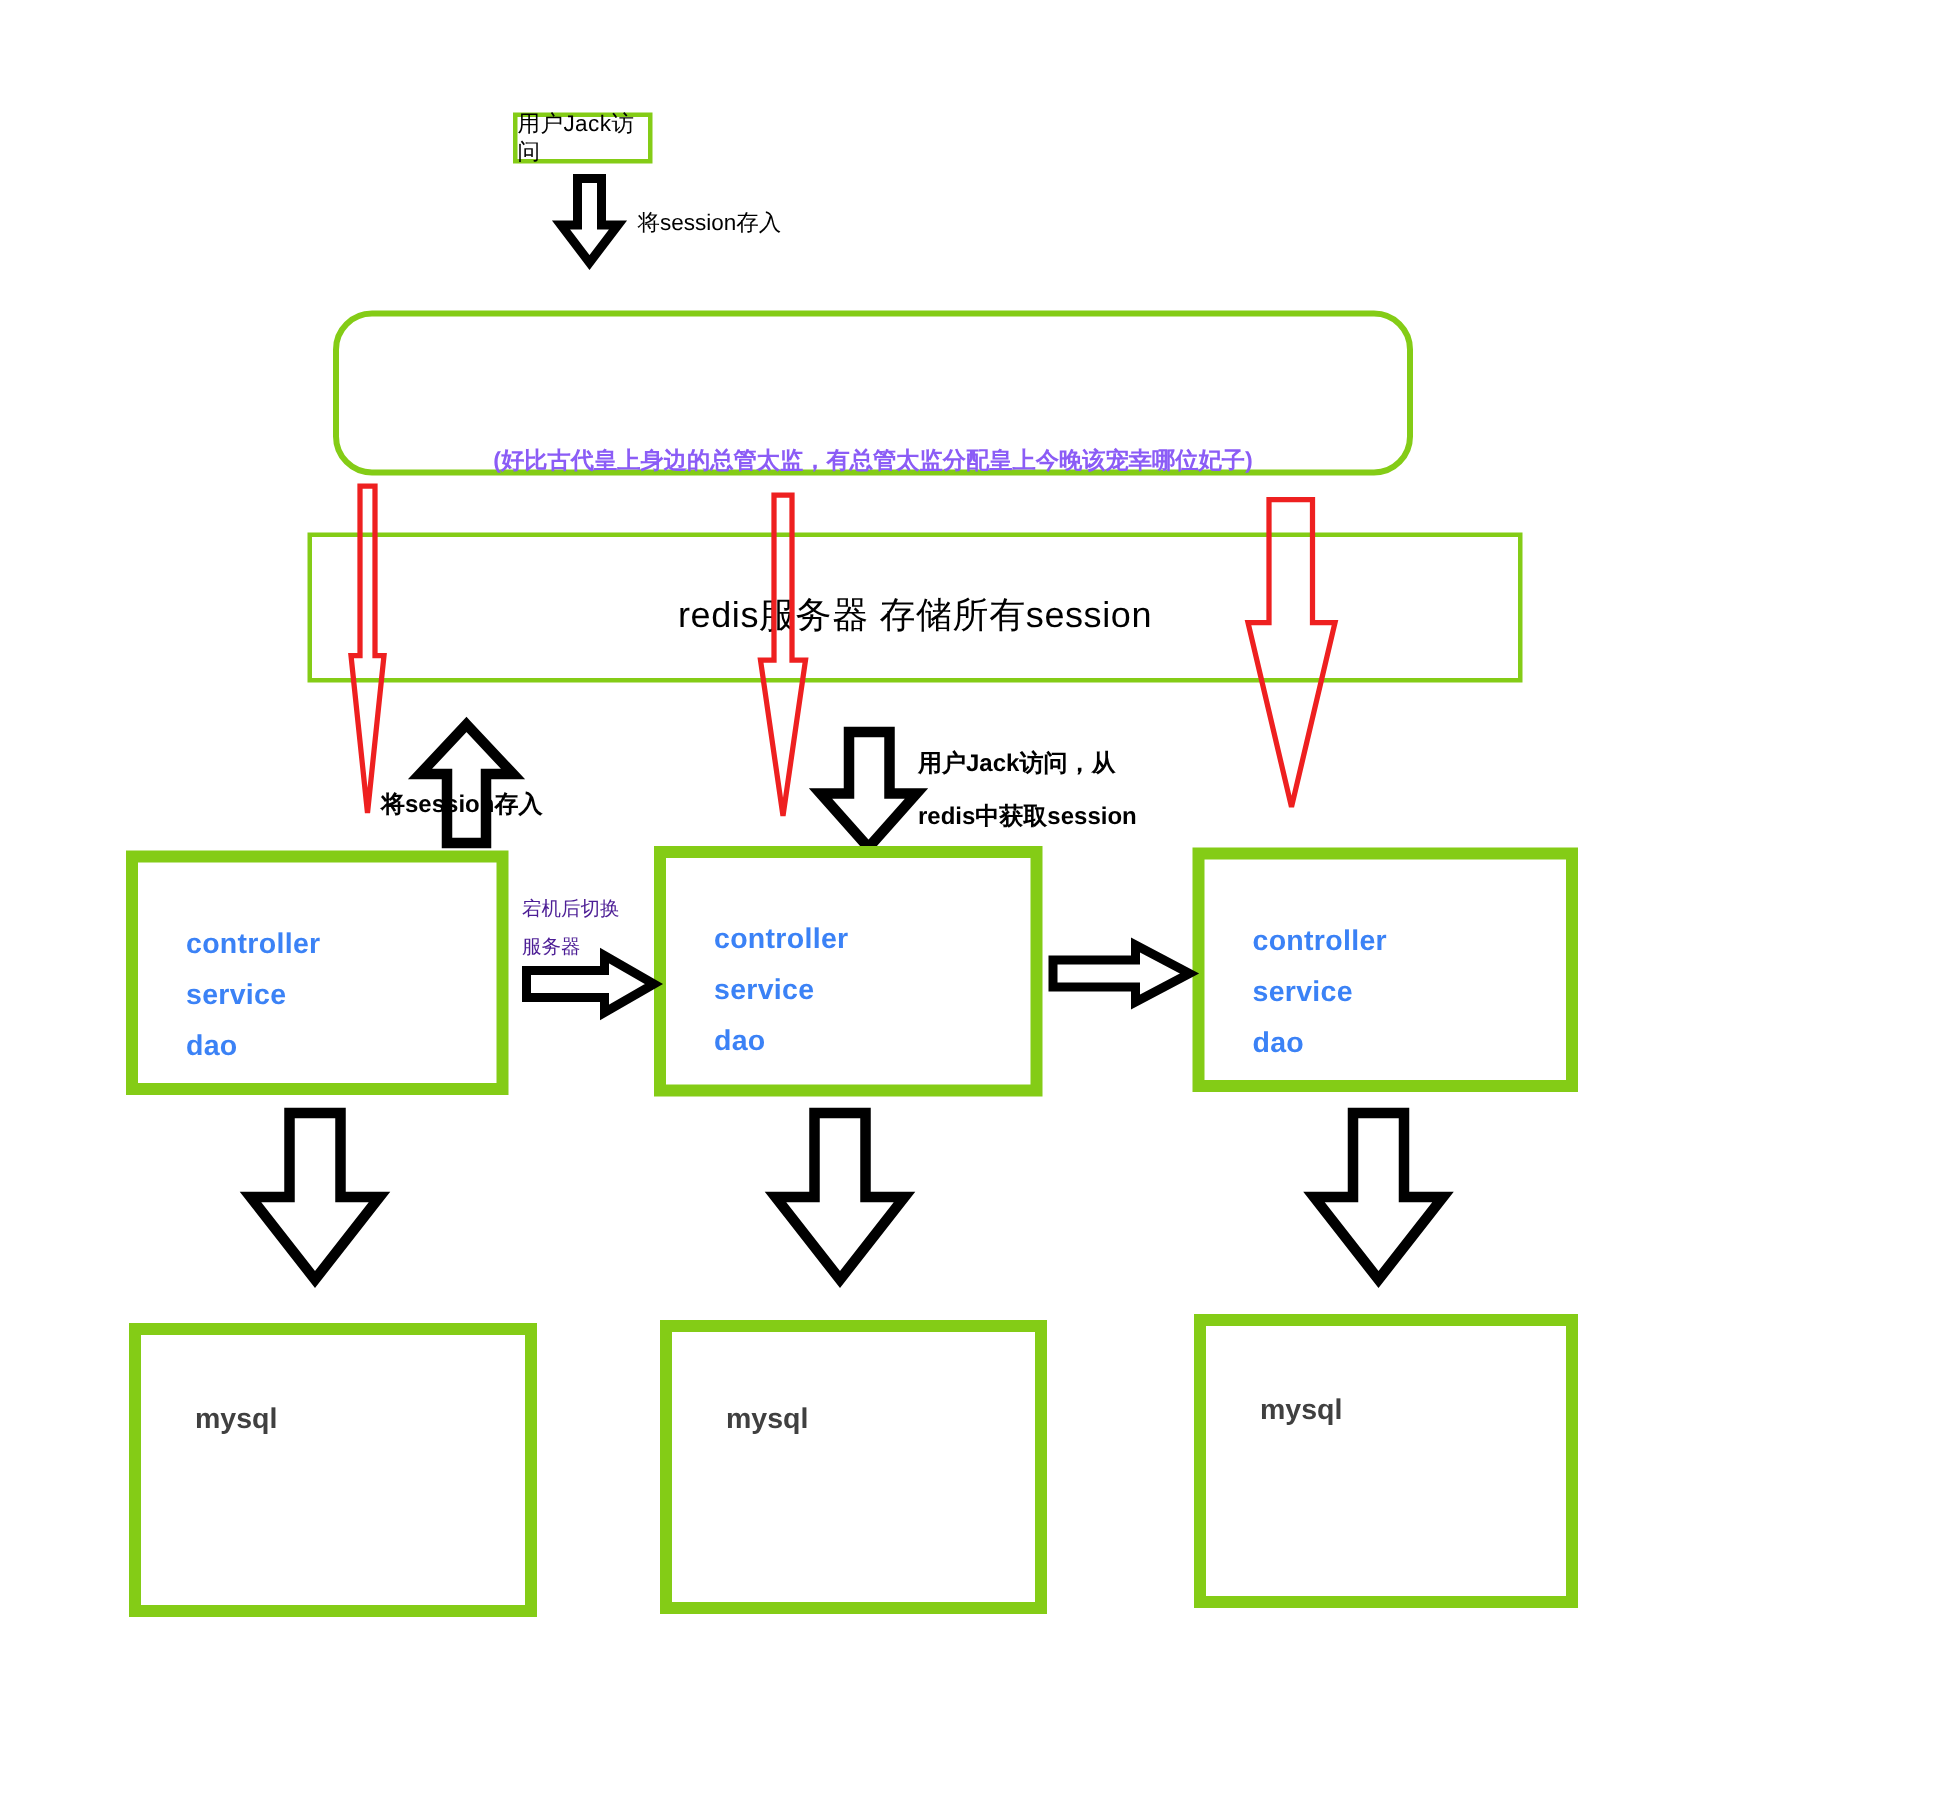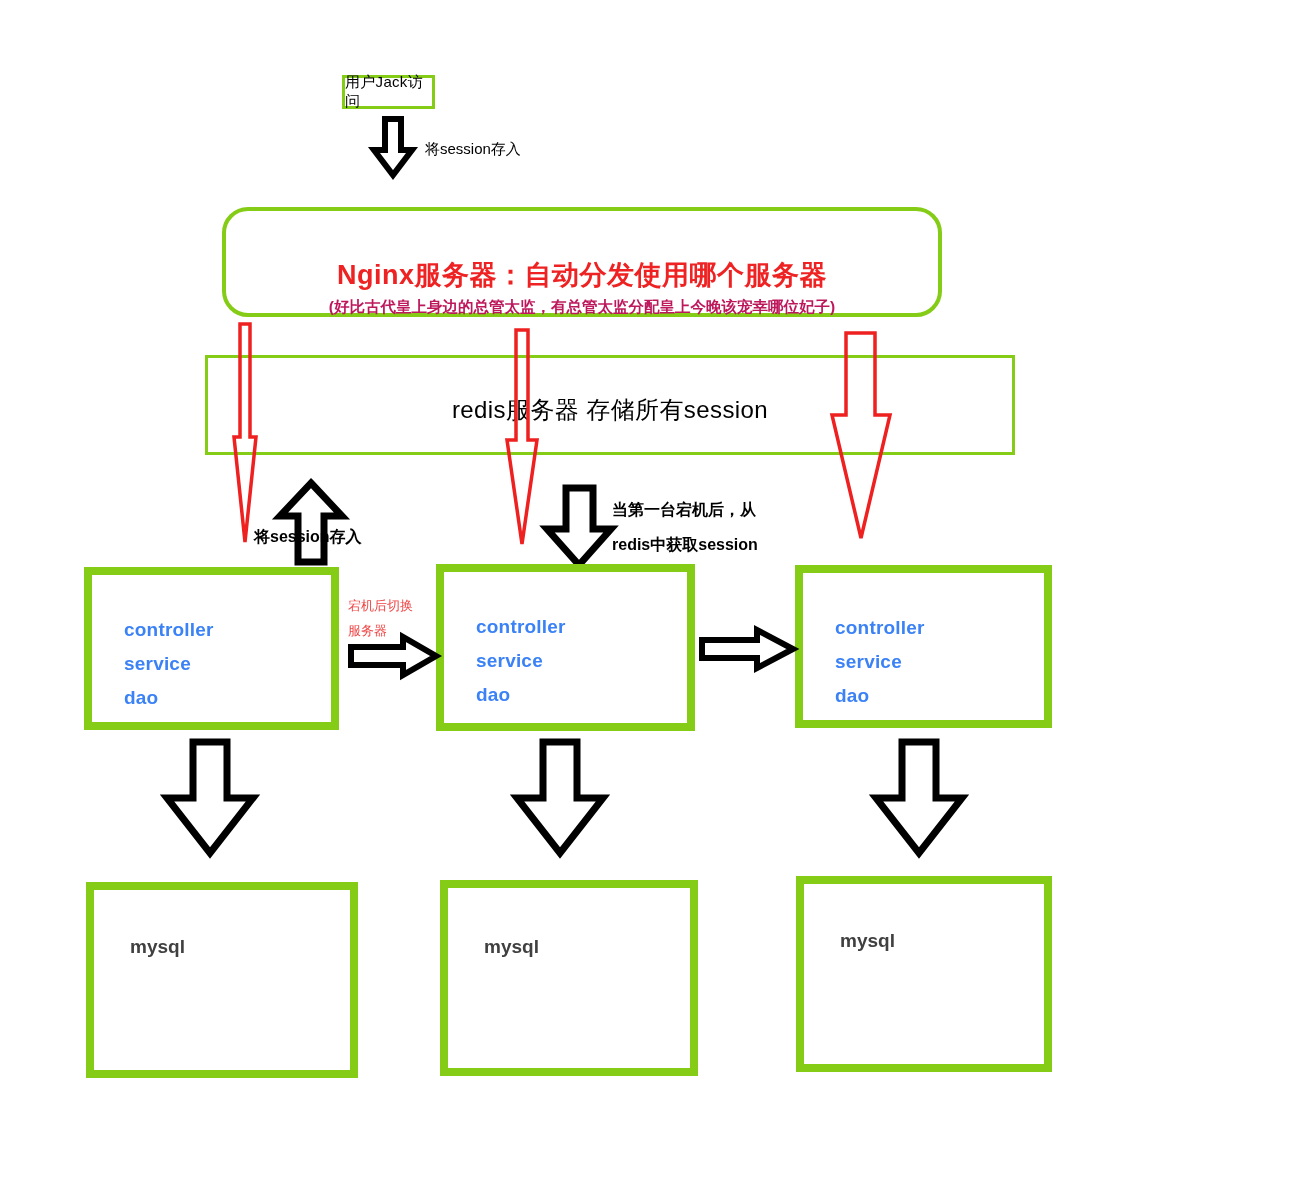--- a/index.html
+++ b/index.html
@@ -48,21 +48,21 @@
     font-size: 27px;
     font-weight: bold;
     letter-spacing: 0.5px;
   }
   .nginx-sub {
     position: absolute;
     left: 0;
     right: 0;
     top: 86px;
     text-align: center;
-    color: #be185d;
+    color: #8b5cf6;
     font-size: 15.5px;
     font-weight: bold;
   }
   .redis-label {
     position: absolute;
     left: 0;
     right: 0;
     top: 36px;
     text-align: center;
     color: #000;
@@ -92,21 +92,21 @@
     line-height: 30px;
     white-space: nowrap;
   }
   .anno-plain {
     font-weight: normal;
     font-size: 15px;
   }
   .anno-red {
     position: absolute;
     font-size: 13px;
-    color: #ef4444;
+    color: #4c1d95;
     line-height: 25px;
     white-space: nowrap;
   }
   svg.arrow {
     position: absolute;
     overflow: visible;
   }
   .blk-arrow {
     fill: #ffffff;
     stroke: #000000;
@@ -135,21 +135,20 @@
     <span>用户Jack访问</span>
   </div>
 
   <svg class="arrow" style="left:370px; top:116px;" width="46" height="62" viewBox="0 0 46 62">
     <polygon class="blk-arrow-thin" points="15,3 31,3 31,34 42,34 23,59 4,34 15,34"></polygon>
   </svg>
 
   <div class="anno anno-plain" style="left:425px; top:134px;">将session存入</div>
 
   <div class="box nginx-box" style="left:222px; top:207px; width:720px; height:110px;">
-    <div class="nginx-title">Nginx服务器：自动分发使用哪个服务器</div>
     <div class="nginx-sub">(好比古代皇上身边的总管太监，有总管太监分配皇上今晚该宠幸哪位妃子)</div>
   </div>
 
   <div class="box thin-box" style="left:205px; top:355px; width:810px; height:100px;">
     <div class="redis-label">redis服务器  存储所有session</div>
   </div>
 
   <svg class="arrow" style="left:228px; top:322px;" width="40" height="225" viewBox="0 0 40 225">
     <polygon class="red-arrow" points="12,2 22,2 22,115 28,115 17,220 6,115 12,115"></polygon>
   </svg>
@@ -165,21 +164,21 @@
   <svg class="arrow" style="left:276px; top:480px;" width="70" height="86" viewBox="0 0 70 86">
     <polygon class="blk-arrow" points="35,3 66,36 48,36 48,82 22,82 22,36 4,36"></polygon>
   </svg>
 
   <div class="anno" style="left:254px; top:522px;">将session存入</div>
 
   <svg class="arrow" style="left:543px; top:485px;" width="72" height="84" viewBox="0 0 72 84">
     <polygon class="blk-arrow" points="23,3 50,3 50,44 68,44 36,80 4,44 23,44"></polygon>
   </svg>
 
-  <div class="anno" style="left:612px; top:495px;">当第一台宕机后，从</div>
+  <div class="anno" style="left:612px; top:495px;">用户Jack访问，从</div>
   <div class="anno" style="left:612px; top:530px;text-align:right;">redis中获取session</div>
 
   <div class="box" style="left:84px; top:567px; width:255px; height:163px;">
     <div class="stack-lines" style="left:32px; top:38px;">
       <div>controller</div>
       <div>service</div>
       <div>dao</div>
     </div>
   </div>
 

